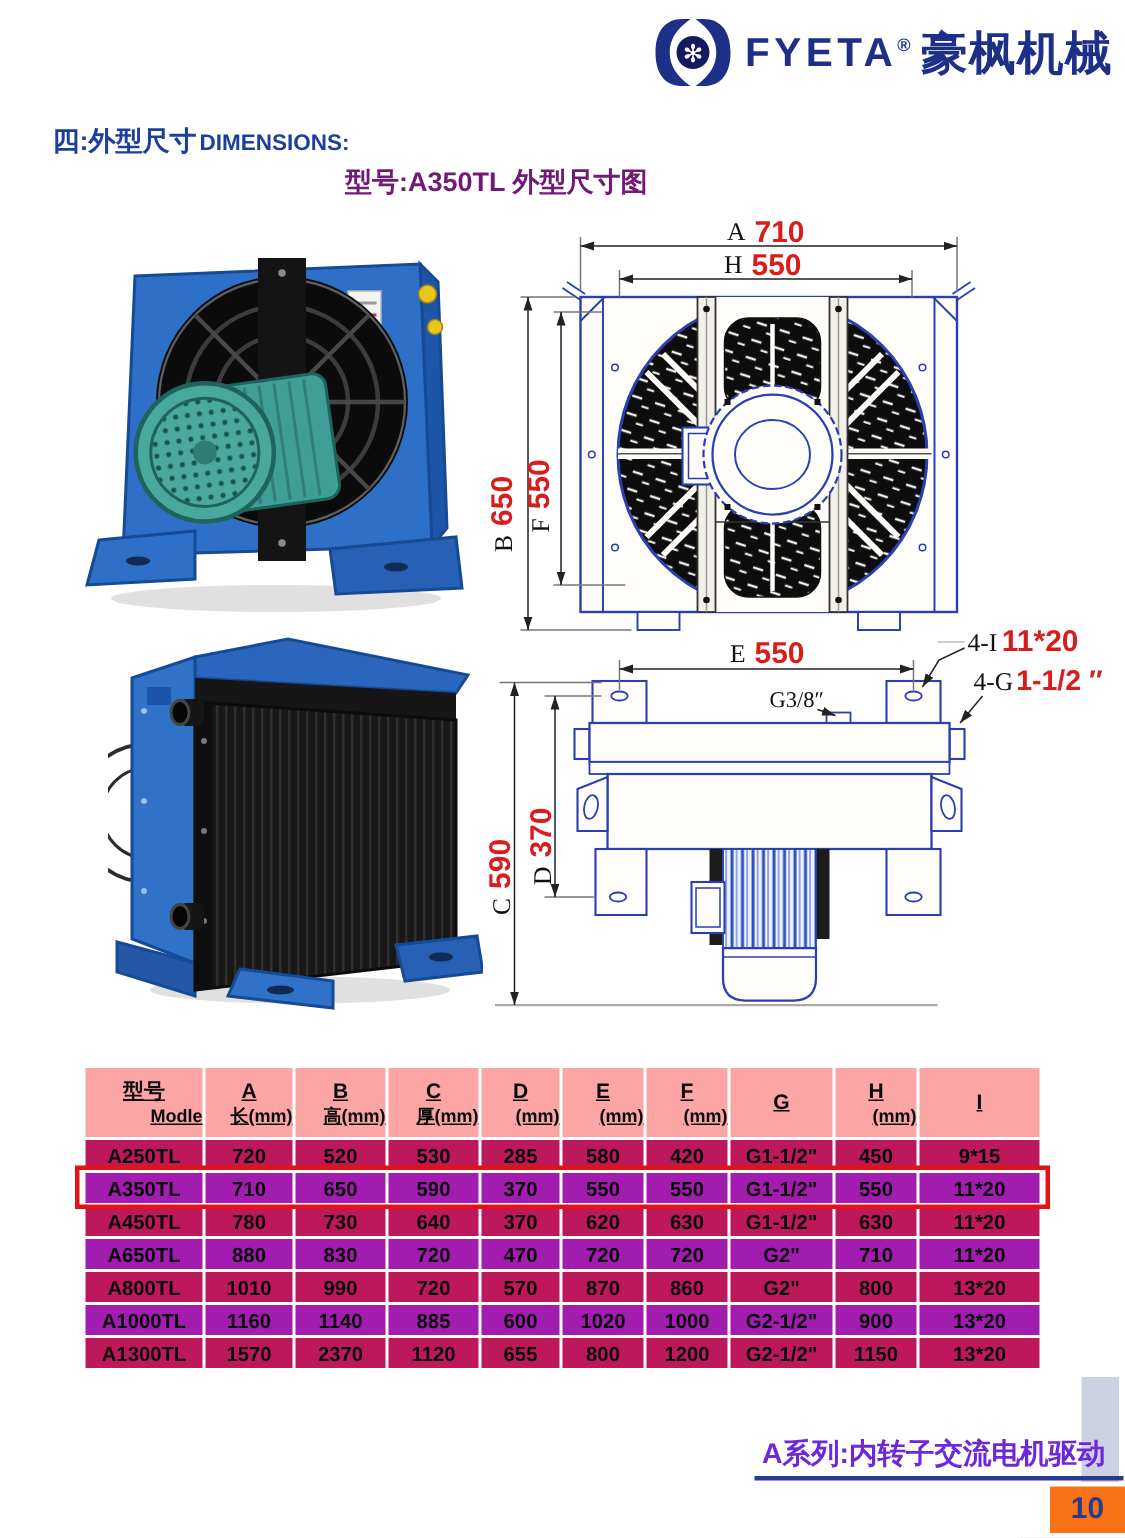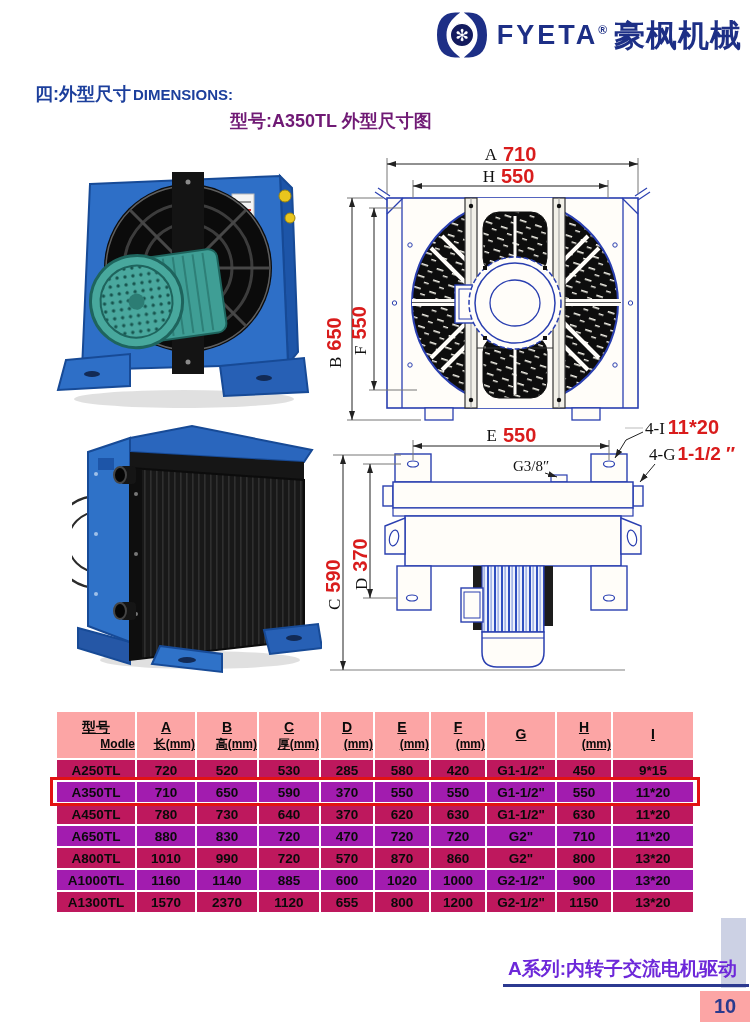--- a/index.html
+++ b/index.html
@@ -30,21 +30,21 @@
   td.dc{height:20px;font-size:13.5px;}
   tr.dr td.dc{background:#be185d;}
   tr.lr td.dc{background:#a21caf;}
   .hl-box{left:50px;top:777px;width:650px;height:29px;border:3px solid #e21313;box-sizing:border-box;}
 
   
   .series-cn{right:13px;top:956px;color:#6d28d9;font-size:19px;font-weight:bold;white-space:nowrap;}
   .series-line{left:503px;top:984px;width:246px;height:3px;background:#2b3990;}
   .series-en{right:58px;top:992px;color:#1c3f9c;font-size:21px;font-weight:bold;white-space:nowrap;}
   .side-tab{right:4px;top:918px;width:25px;height:70px;background:#ccd1e4;}
-  .page-num{right:0;top:991px;width:50px;height:31px;background:#fca5a5;color:#2a3a8e;
+  .page-num{right:0;top:991px;width:50px;height:31px;background:#f97316;color:#2a3a8e;
             font-size:20px;font-weight:bold;display:flex;align-items:center;justify-content:center;}
 
   
   .dl{font-family:"Liberation Serif",serif;font-size:17px;fill:#111;font-weight:normal;}
   .dl-sm{font-family:"Liberation Serif",serif;font-size:15px;fill:#111;}
   .dv{font-family:"Liberation Sans",sans-serif;font-size:20px;font-weight:bold;fill:#d91c1c;}
   .dv-sm{font-family:"Liberation Sans",sans-serif;font-size:19px;font-weight:bold;fill:#d91c1c;}
 </style>
 </head>
 <body>

